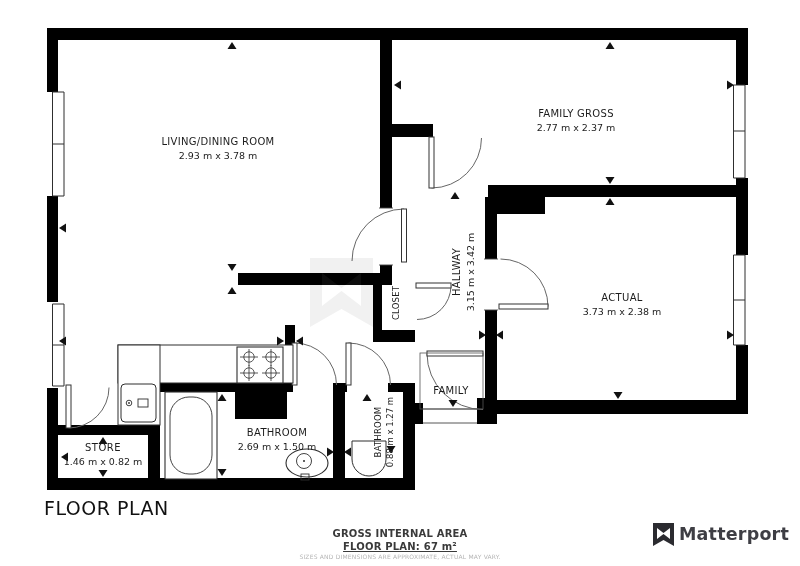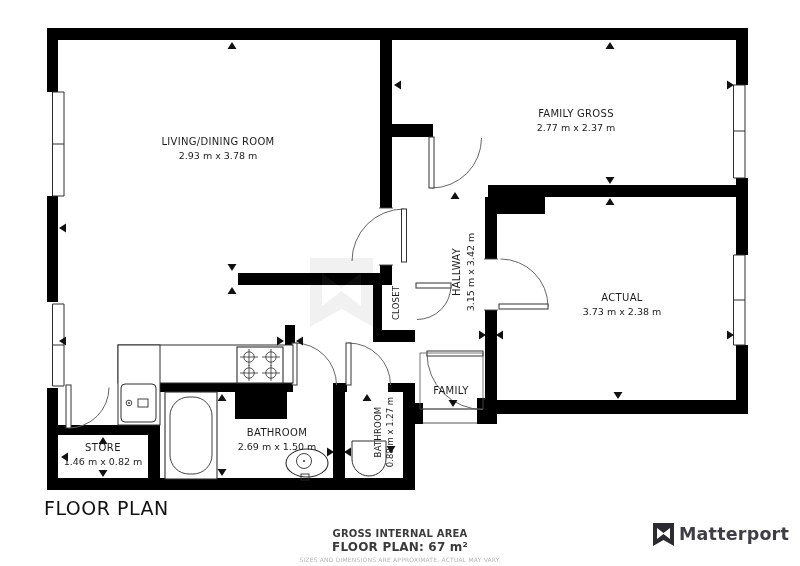--- a/index.html
+++ b/index.html
@@ -9,21 +9,21 @@
   .room-label{position:absolute;transform:translate(-50%,-50%);text-align:center;white-space:nowrap;color:#1c1c1c;line-height:1.25;}
   .room-label.rot{transform:translate(-50%,-50%) rotate(-90deg);}
   .nm{font-size:10px;letter-spacing:.3px;}
   .dm{font-size:9.5px;margin-top:1px;}
   .nm-sm{font-size:10px;letter-spacing:.5px;}
   .nm-xs{font-size:8.5px;letter-spacing:.2px;}
   .dm-xs{font-size:8.5px;margin-top:1px;}
   .title{position:absolute;left:44px;top:497px;font-size:19px;letter-spacing:.5px;color:#111;}
   .footer{position:absolute;left:400px;top:527px;transform:translateX(-50%);text-align:center;line-height:1.3;}
   .footer .f1{font-size:10px;font-weight:bold;color:#3a3a3a;letter-spacing:.2px;}
-  .footer .f2{font-size:12px;font-weight:bold;color:#3a3a3a;letter-spacing:.2px;}
+  .footer .f2{font-size:10px;font-weight:bold;color:#3a3a3a;letter-spacing:.2px;text-decoration:underline;}
   .footer .f3{font-size:6px;color:#b5b5b5;letter-spacing:.2px;}
   .brand{position:absolute;left:653px;top:522px;display:flex;align-items:center;gap:5px;}
   .brand-text{font-size:17.5px;font-weight:bold;color:#3e3e44;letter-spacing:.2px;}
 </style>
 </head>
 <body>
 
 <div class="canvas">
 
   <svg class="plan-svg" width="800" height="566" viewBox="0 0 800 566">

